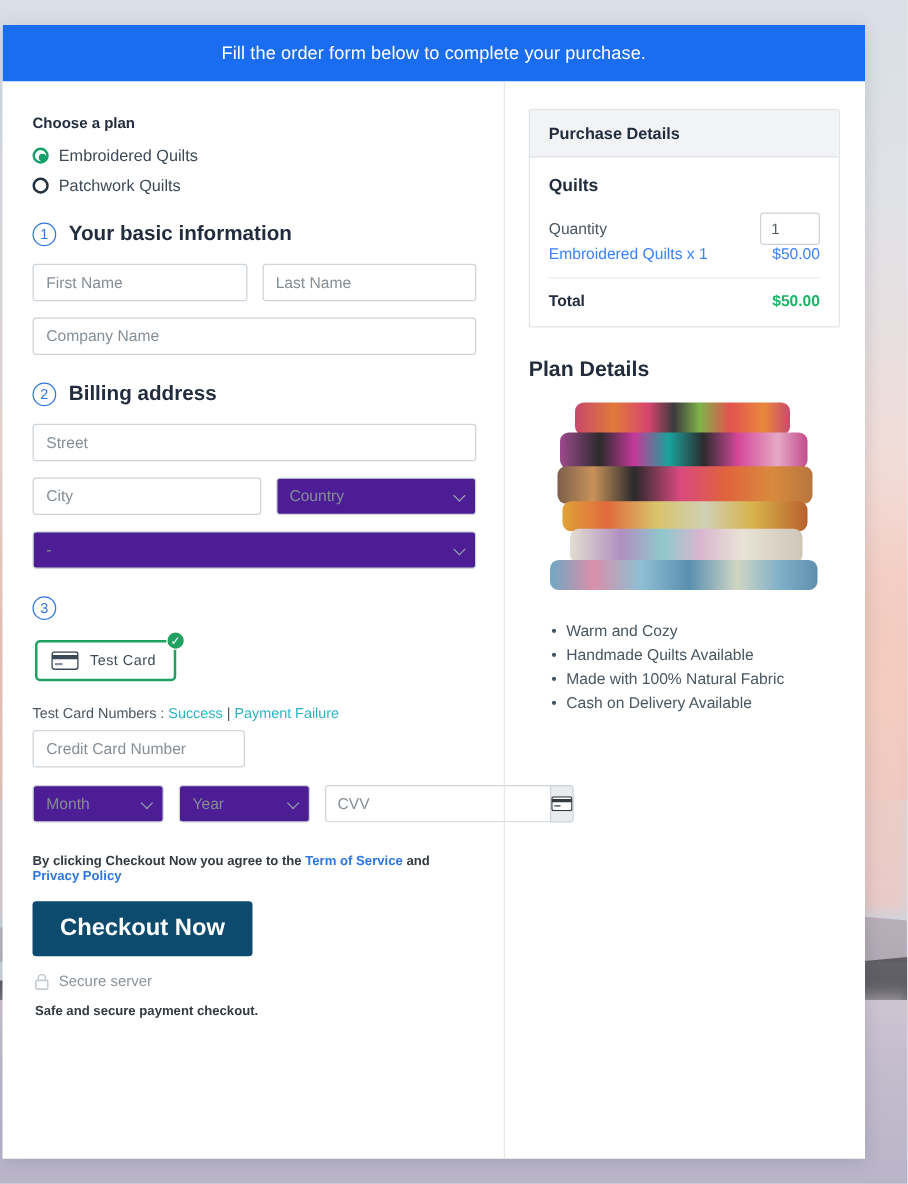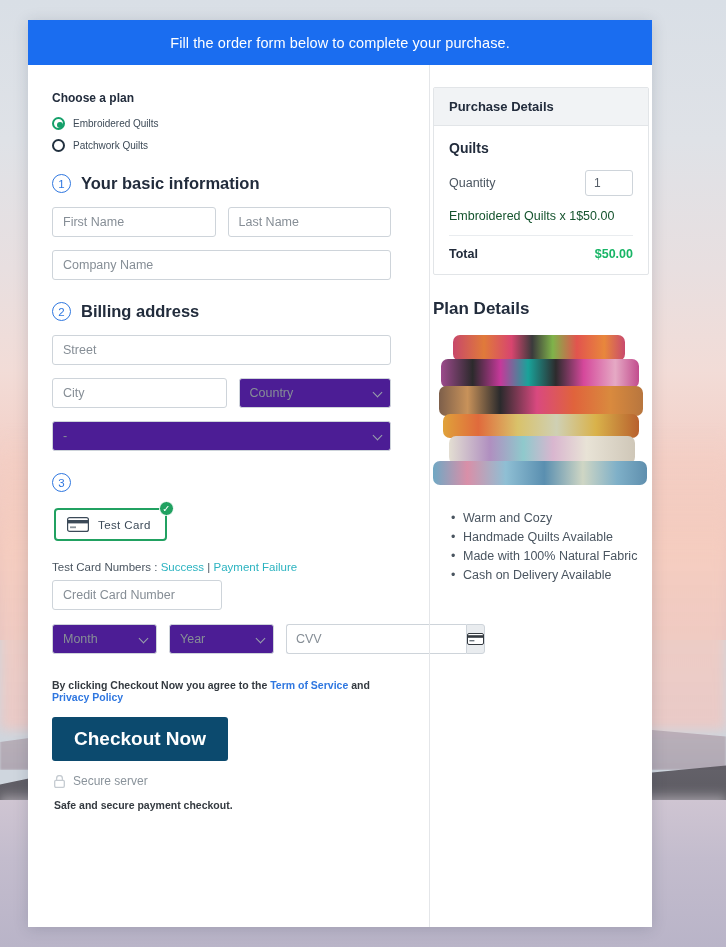--- a/index.html
+++ b/index.html
@@ -37,21 +37,21 @@
     position:absolute; left:0; right:0; top:800px; height:147px;
     background:linear-gradient(180deg,#cfc5d2 0%,#c3bccd 40%,#b9b4c8 100%);
   }
   #bg .mist {
     position:absolute; left:0; right:0; top:792px; height:46px;
     background:linear-gradient(180deg,rgba(236,229,236,.1) 0%,rgba(238,231,238,.92) 55%,rgba(226,220,232,.2) 100%);
     filter:blur(5px);
   }
   
   #card {
-    position:absolute; left:28px; top:20px; width:624px; height:907px;
+    position:absolute; left:2px; top:20px; width:690px; height:907px;
     background:#fff; z-index:2; overflow:hidden;
     box-shadow:0 2px 14px rgba(40,50,70,.18);
   }
   #banner {
     height:45px; background:#1a6df0; color:#fff;
     display:flex; align-items:center; justify-content:center;
     font-size:14.5px; letter-spacing:.1px;
   }
   #body-wrap { display:flex; height:862px; position:relative; }
   #divider {
@@ -63,21 +63,21 @@
   h2.section-title {
     margin:0 0 12px 0; font-size:12px; font-weight:bold; color:#222c3c;
   }
   
   .radio-row { display:flex; align-items:center; margin-bottom:9px; cursor:pointer; }
   .radio { width:13px; height:13px; border-radius:50%; border:2px solid #22313f;
            margin-right:8px; position:relative; flex:none; background:#fff; }
   .radio.on { border-color:#15a06a; }
   .radio.on:after { content:""; position:absolute; left:2.5px; top:2.5px;
            width:6px; height:6px; border-radius:50%; background:#15a06a; }
-  .radio-label { font-size:10px; color:#3d4a57; }
+  .radio-label { font-size:13px; color:#3d4a57; }
 
   .step-head { display:flex; align-items:center; margin:22px 0 14px 0; }
   .step-num {
     width:19px; height:19px; border-radius:50%; border:1.6px solid #2f77e0;
     color:#2f77e0; font-size:11.5px; display:flex; align-items:center;
     justify-content:center; margin-right:10px; flex:none; font-weight:normal;
   }
   .step-title { font-size:16.5px; color:#222c3c; font-weight:bold; }
 
   .field {
@@ -145,29 +145,29 @@
   .safe { font-size:10.5px; color:#343a40; font-weight:bold; margin-left:2px; }
 
   
   .panel { border:1px solid #e2e5e8; border-radius:2px; }
   .panel-head {
     background:#f1f3f5; border-bottom:1px solid #e2e5e8;
     padding:11px 15px; font-size:13px; font-weight:bold; color:#222c3c;
   }
   .panel-body { padding:14px 15px 13px 15px; }
   .panel-body h3 { margin:0 0 14px 0; font-size:14px; color:#222c3c; font-weight:bold; }
-  .qty-row { display:flex; align-items:center; justify-content:space-between; margin-bottom:13px; }
+  .qty-row { display:flex; align-items:center; justify-content:space-between; }
   .qty-label { font-size:12.5px; color:#4a5560; }
   .qty-input {
     width:48px; height:26px; border:1px solid #ced4da; border-radius:3px;
     text-align:left; padding:0 8px; font-size:12px; color:#555e68; outline:none;
     font-family:"Liberation Sans", sans-serif;
   }
-  .line-row { display:flex; font-size:12.5px;
-              color:#14532d; padding-bottom:12px; border-bottom:1px solid #e9ecef; }
+  .line-row { display:flex; justify-content:space-between; font-size:12.5px;
+              color:#3b82f6; padding-bottom:12px; border-bottom:1px solid #e9ecef; }
   .total-row { display:flex; justify-content:space-between; padding-top:11px;
                font-size:12.5px; font-weight:bold; color:#222c3c; }
   .total-amt { color:#18b566; }
 
   .plan-title { margin:24px 0 0 0; font-size:17px; font-weight:bold; color:#222c3c; }
   .quilt-img { margin:16px auto 0 auto; width:216px; height:150px; position:relative; }
   .q { position:absolute; border-radius:7px; }
   .bullets { margin:26px 0 0 18px; padding:0; list-style:none; }
   .bullets li { font-size:12.5px; color:#4a5560; margin-bottom:5px; position:relative; padding-left:12px; }
   .bullets li:before { content:"•"; position:absolute; left:0; color:#4a5560; }

